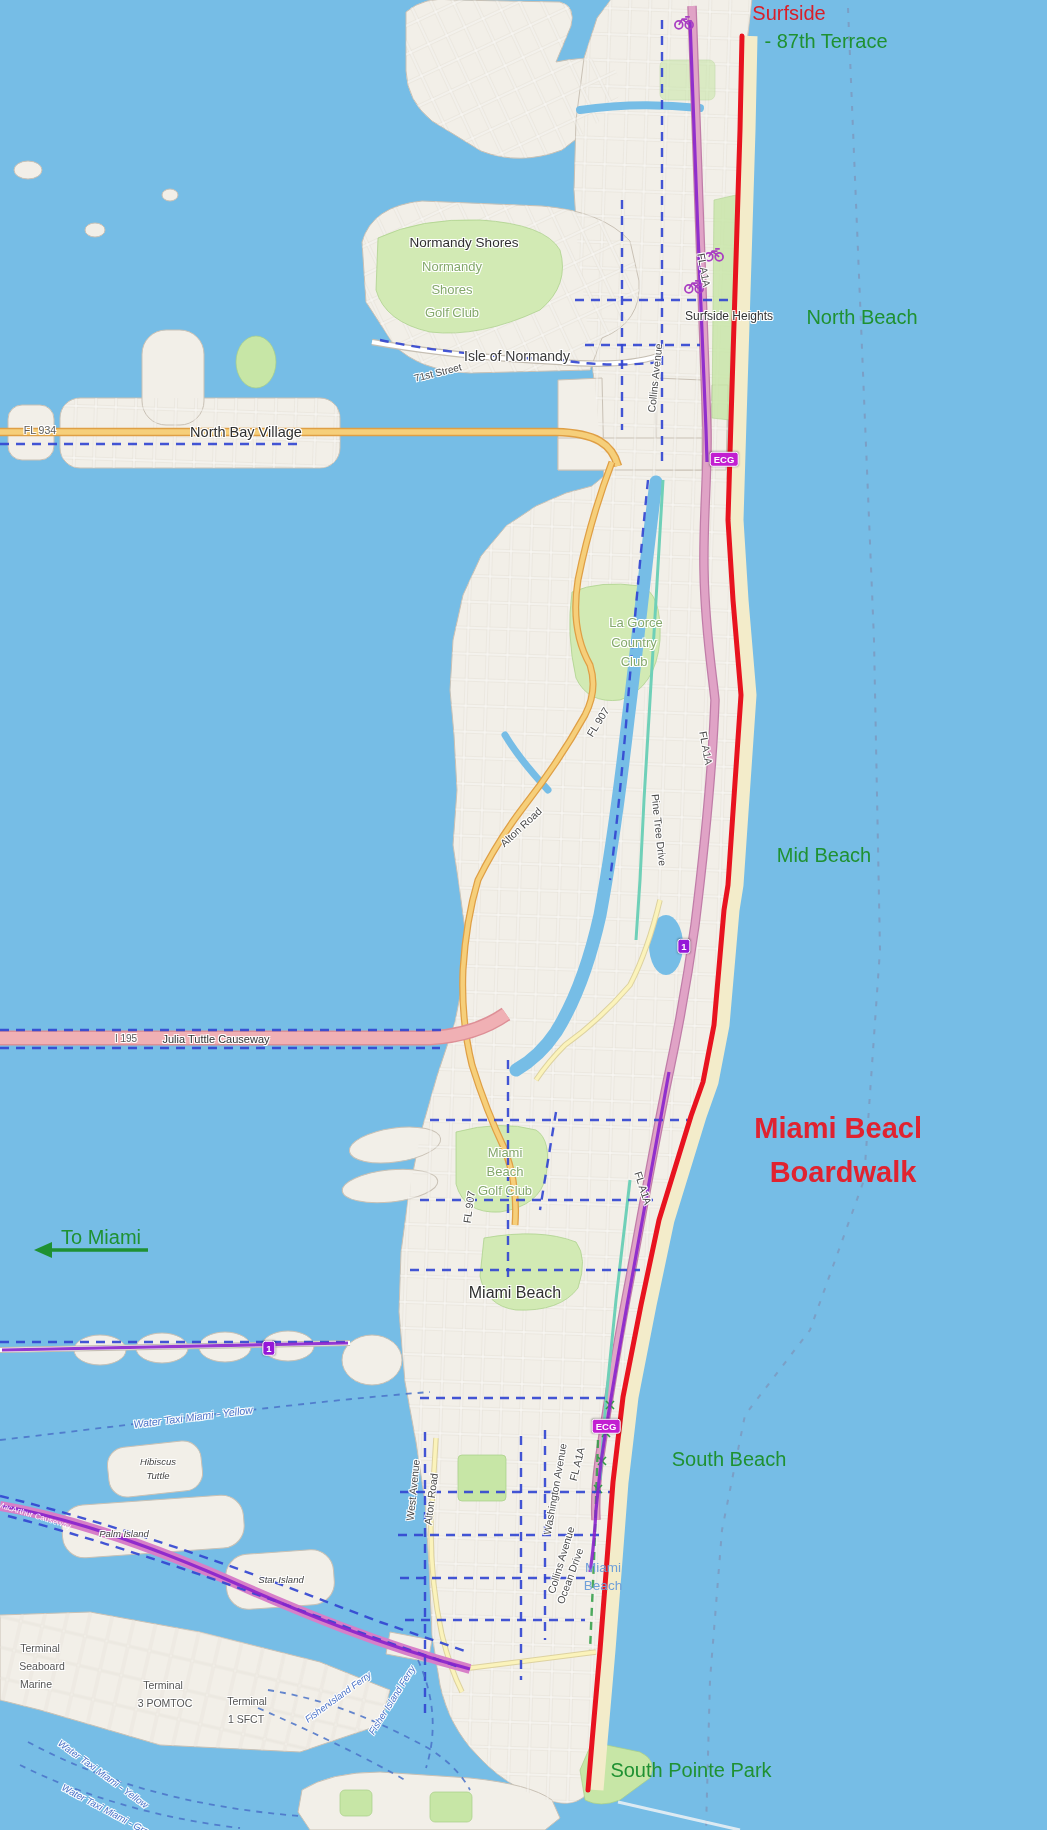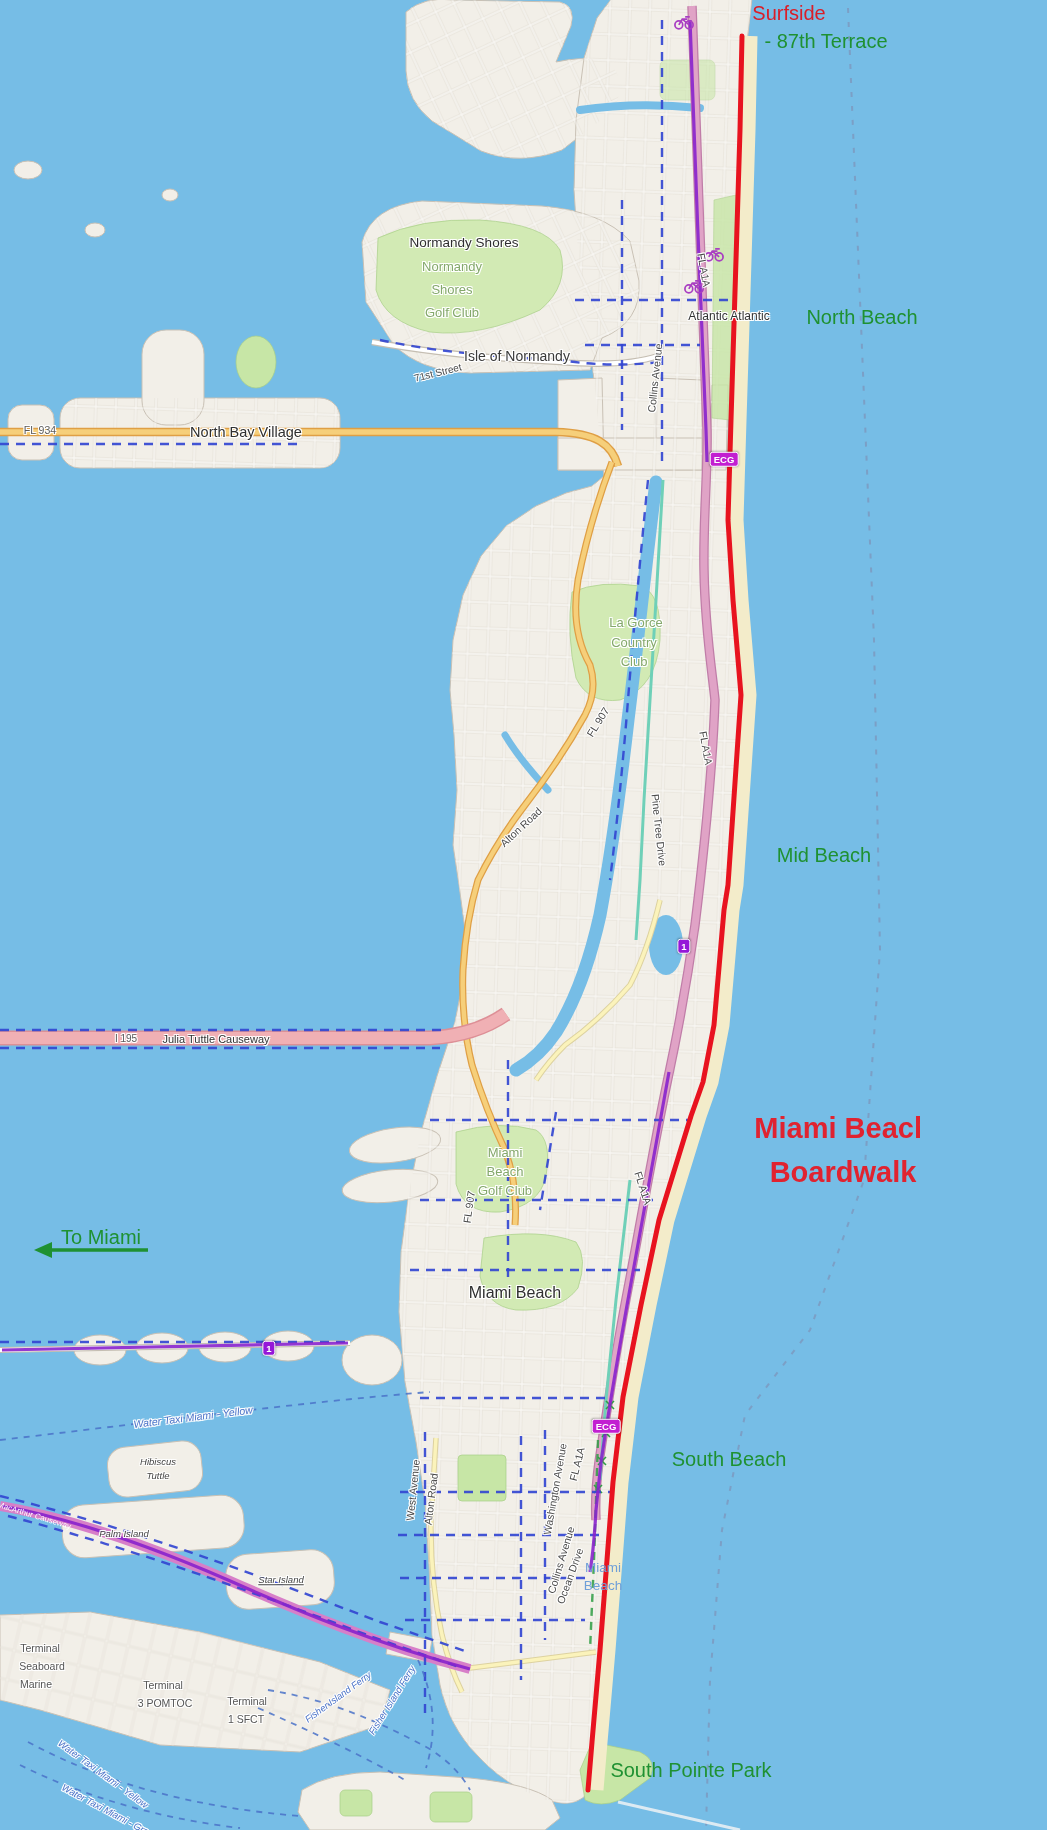--- a/index.html
+++ b/index.html
@@ -249,41 +249,41 @@
       <div class="map-label halo" style="left: 464px; top: 243px; font-size: 13.5px; color: rgb(47, 47, 47); font-weight: normal; font-style: normal; transform: translate(-50%, -50%) rotate(0deg);">Normandy Shores</div>
       <div class="map-label halo" style="left: 452px; top: 266px; font-size: 13px; color: rgb(132, 168, 107); font-weight: normal; font-style: normal; transform: translate(-50%, -50%) rotate(0deg);">Normandy</div>
       <div class="map-label halo" style="left: 452px; top: 289px; font-size: 13px; color: rgb(132, 168, 107); font-weight: normal; font-style: normal; transform: translate(-50%, -50%) rotate(0deg);">Shores</div>
       <div class="map-label halo" style="left: 452px; top: 312px; font-size: 13px; color: rgb(132, 168, 107); font-weight: normal; font-style: normal; transform: translate(-50%, -50%) rotate(0deg);">Golf Club</div>
       <div class="map-label halo" style="left: 517px; top: 356px; font-size: 14px; color: rgb(58, 58, 58); font-weight: normal; font-style: normal; transform: translate(-50%, -50%) rotate(0deg);">Isle of Normandy</div>
       <div class="map-label halo" style="left: 438px; top: 373px; font-size: 10px; color: rgb(74, 74, 74); font-weight: normal; font-style: normal; transform: translate(-50%, -50%) rotate(-14deg);">71st Street</div>
       <div class="map-label halo" style="left: 655px; top: 378px; font-size: 10.5px; color: rgb(74, 74, 74); font-weight: normal; font-style: normal; transform: translate(-50%, -50%) rotate(-84deg);">Collins Avenue</div>
       <div class="map-label halo" style="left: 704px; top: 270px; font-size: 10.5px; color: rgb(74, 74, 74); font-weight: normal; font-style: normal; transform: translate(-50%, -50%) rotate(80deg);">FL A1A</div>
       <div class="map-label halo" style="left: 246px; top: 432px; font-size: 14.5px; color: rgb(47, 47, 47); font-weight: normal; font-style: normal; transform: translate(-50%, -50%) rotate(0deg);">North Bay Village</div>
       <div class="map-label halo" style="left: 40px; top: 430px; font-size: 10.5px; color: rgb(90, 90, 90); font-weight: normal; font-style: normal; transform: translate(-50%, -50%) rotate(0deg);">FL 934</div>
-      <div class="map-label halo" style="left: 729px; top: 316px; font-size: 12px; color: rgb(51, 51, 51); font-weight: normal; font-style: normal; transform: translate(-50%, -50%) rotate(0deg);">Atlantic Atlantic</div>
+      <div class="map-label halo" style="left: 729px; top: 316px; font-size: 12px; color: rgb(51, 51, 51); font-weight: normal; font-style: normal; transform: translate(-50%, -50%) rotate(0deg);">Surfside Heights</div>
       <div class="map-label halo" style="left: 636px; top: 622px; font-size: 13px; color: rgb(132, 168, 107); font-weight: normal; font-style: normal; transform: translate(-50%, -50%) rotate(0deg);">La Gorce</div>
       <div class="map-label halo" style="left: 634px; top: 642px; font-size: 13px; color: rgb(132, 168, 107); font-weight: normal; font-style: normal; transform: translate(-50%, -50%) rotate(0deg);">Country</div>
       <div class="map-label halo" style="left: 634px; top: 661px; font-size: 13px; color: rgb(132, 168, 107); font-weight: normal; font-style: normal; transform: translate(-50%, -50%) rotate(0deg);">Club</div>
       <div class="map-label halo" style="left: 706px; top: 748px; font-size: 10.5px; color: rgb(74, 74, 74); font-weight: normal; font-style: normal; transform: translate(-50%, -50%) rotate(80deg);">FL A1A</div>
       <div class="map-label halo" style="left: 598px; top: 722px; font-size: 10.5px; color: rgb(74, 74, 74); font-weight: normal; font-style: normal; transform: translate(-50%, -50%) rotate(-58deg);">FL 907</div>
       <div class="map-label halo" style="left: 521px; top: 827px; font-size: 10.5px; color: rgb(74, 74, 74); font-weight: normal; font-style: normal; transform: translate(-50%, -50%) rotate(-43deg);">Alton Road</div>
       <div class="map-label halo" style="left: 659px; top: 830px; font-size: 10.5px; color: rgb(74, 74, 74); font-weight: normal; font-style: normal; transform: translate(-50%, -50%) rotate(84deg);">Pine Tree Drive</div>
       <div class="map-label halo" style="left: 126px; top: 1039px; font-size: 10px; color: rgb(90, 90, 90); font-weight: normal; font-style: normal; transform: translate(-50%, -50%) rotate(0deg); text-align: center;">I 195</div>
       <div class="map-label halo" style="left: 216px; top: 1039px; font-size: 11px; color: rgb(51, 51, 51); font-weight: normal; font-style: normal; transform: translate(-50%, -50%) rotate(0deg);">Julia Tuttle Causeway</div>
       <div class="map-label halo" style="left: 505px; top: 1152px; font-size: 13px; color: rgb(132, 168, 107); font-weight: normal; font-style: normal; transform: translate(-50%, -50%) rotate(0deg);">Miami</div>
       <div class="map-label halo" style="left: 505px; top: 1171px; font-size: 13px; color: rgb(132, 168, 107); font-weight: normal; font-style: normal; transform: translate(-50%, -50%) rotate(0deg);">Beach</div>
       <div class="map-label halo" style="left: 505px; top: 1190px; font-size: 13px; color: rgb(132, 168, 107); font-weight: normal; font-style: normal; transform: translate(-50%, -50%) rotate(0deg);">Golf Club</div>
       <div class="map-label halo" style="left: 643px; top: 1188px; font-size: 10.5px; color: rgb(74, 74, 74); font-weight: normal; font-style: normal; transform: translate(-50%, -50%) rotate(72deg);">FL A1A</div>
       <div class="map-label halo" style="left: 469px; top: 1207px; font-size: 10.5px; color: rgb(74, 74, 74); font-weight: normal; font-style: normal; transform: translate(-50%, -50%) rotate(-82deg);">FL 907</div>
       <div class="map-label halo" style="left: 515px; top: 1293px; font-size: 16px; color: rgb(47, 47, 47); font-weight: normal; font-style: normal; transform: translate(-50%, -50%) rotate(0deg);">Miami Beach</div>
       <div class="map-label halo" style="left: 193px; top: 1417px; font-size: 10.5px; color: rgb(74, 114, 200); font-weight: normal; font-style: italic; transform: translate(-50%, -50%) rotate(-7deg);">Water Taxi Miami - Yellow</div>
       <div class="map-label halo" style="left: 158px; top: 1462px; font-size: 9.5px; color: rgb(68, 68, 68); font-weight: normal; font-style: italic; transform: translate(-50%, -50%) rotate(0deg);">Hibiscus</div>
       <div class="map-label halo" style="left: 158px; top: 1476px; font-size: 9.5px; color: rgb(68, 68, 68); font-weight: normal; font-style: italic; transform: translate(-50%, -50%) rotate(0deg);">Tuttle</div>
       <div class="map-label halo" style="left: 124px; top: 1534px; font-size: 9.5px; color: rgb(68, 68, 68); font-weight: normal; font-style: italic; transform: translate(-50%, -50%) rotate(0deg);">Palm Island</div>
-      <div class="map-label halo" style="left: 281px; top: 1580px; font-size: 9.5px; color: rgb(68, 68, 68); font-weight: normal; font-style: italic; transform: translate(-50%, -50%) rotate(0deg); text-decoration: underline;">Star Island</div>
+      <div class="map-label halo" style="left: 281px; top: 1580px; font-size: 9.5px; color: rgb(68, 68, 68); font-weight: normal; font-style: italic; transform: translate(-50%, -50%) rotate(0deg);">Star Island</div>
       <div class="map-label" style="left: 34px; top: 1516px; font-size: 8px; color: rgb(255, 255, 255); font-weight: normal; font-style: normal; transform: translate(-50%, -50%) rotate(17deg);">MacArthur Causeway</div>
       <div class="map-label halo" style="left: 413px; top: 1490px; font-size: 10.5px; color: rgb(74, 74, 74); font-weight: normal; font-style: normal; transform: translate(-50%, -50%) rotate(-84deg);">West Avenue</div>
       <div class="map-label halo" style="left: 431px; top: 1499px; font-size: 10.5px; color: rgb(74, 74, 74); font-weight: normal; font-style: normal; transform: translate(-50%, -50%) rotate(-83deg);">Alton Road</div>
       <div class="map-label halo" style="left: 555px; top: 1489px; font-size: 10.5px; color: rgb(74, 74, 74); font-weight: normal; font-style: normal; transform: translate(-50%, -50%) rotate(-80deg);">Washington Avenue</div>
       <div class="map-label halo" style="left: 577px; top: 1464px; font-size: 10.5px; color: rgb(74, 74, 74); font-weight: normal; font-style: normal; transform: translate(-50%, -50%) rotate(-76deg);">FL A1A</div>
       <div class="map-label halo" style="left: 561px; top: 1560px; font-size: 10.5px; color: rgb(74, 74, 74); font-weight: normal; font-style: normal; transform: translate(-50%, -50%) rotate(-73deg);">Collins Avenue</div>
       <div class="map-label halo" style="left: 570px; top: 1576px; font-size: 10.5px; color: rgb(74, 74, 74); font-weight: normal; font-style: normal; transform: translate(-50%, -50%) rotate(-70deg);">Ocean Drive</div>
       <div class="map-label" style="left: 603px; top: 1568px; font-size: 13.5px; color: rgb(111, 159, 216); font-weight: normal; font-style: normal; transform: translate(-50%, -50%) rotate(0deg);">Miami</div>
       <div class="map-label" style="left: 603px; top: 1586px; font-size: 13.5px; color: rgb(111, 159, 216); font-weight: normal; font-style: normal; transform: translate(-50%, -50%) rotate(0deg);">Beach</div>
       <div class="map-label halo" style="left: 40px; top: 1648px; font-size: 10.5px; color: rgb(85, 85, 85); font-weight: normal; font-style: normal; transform: translate(-50%, -50%) rotate(0deg);">Terminal</div>

